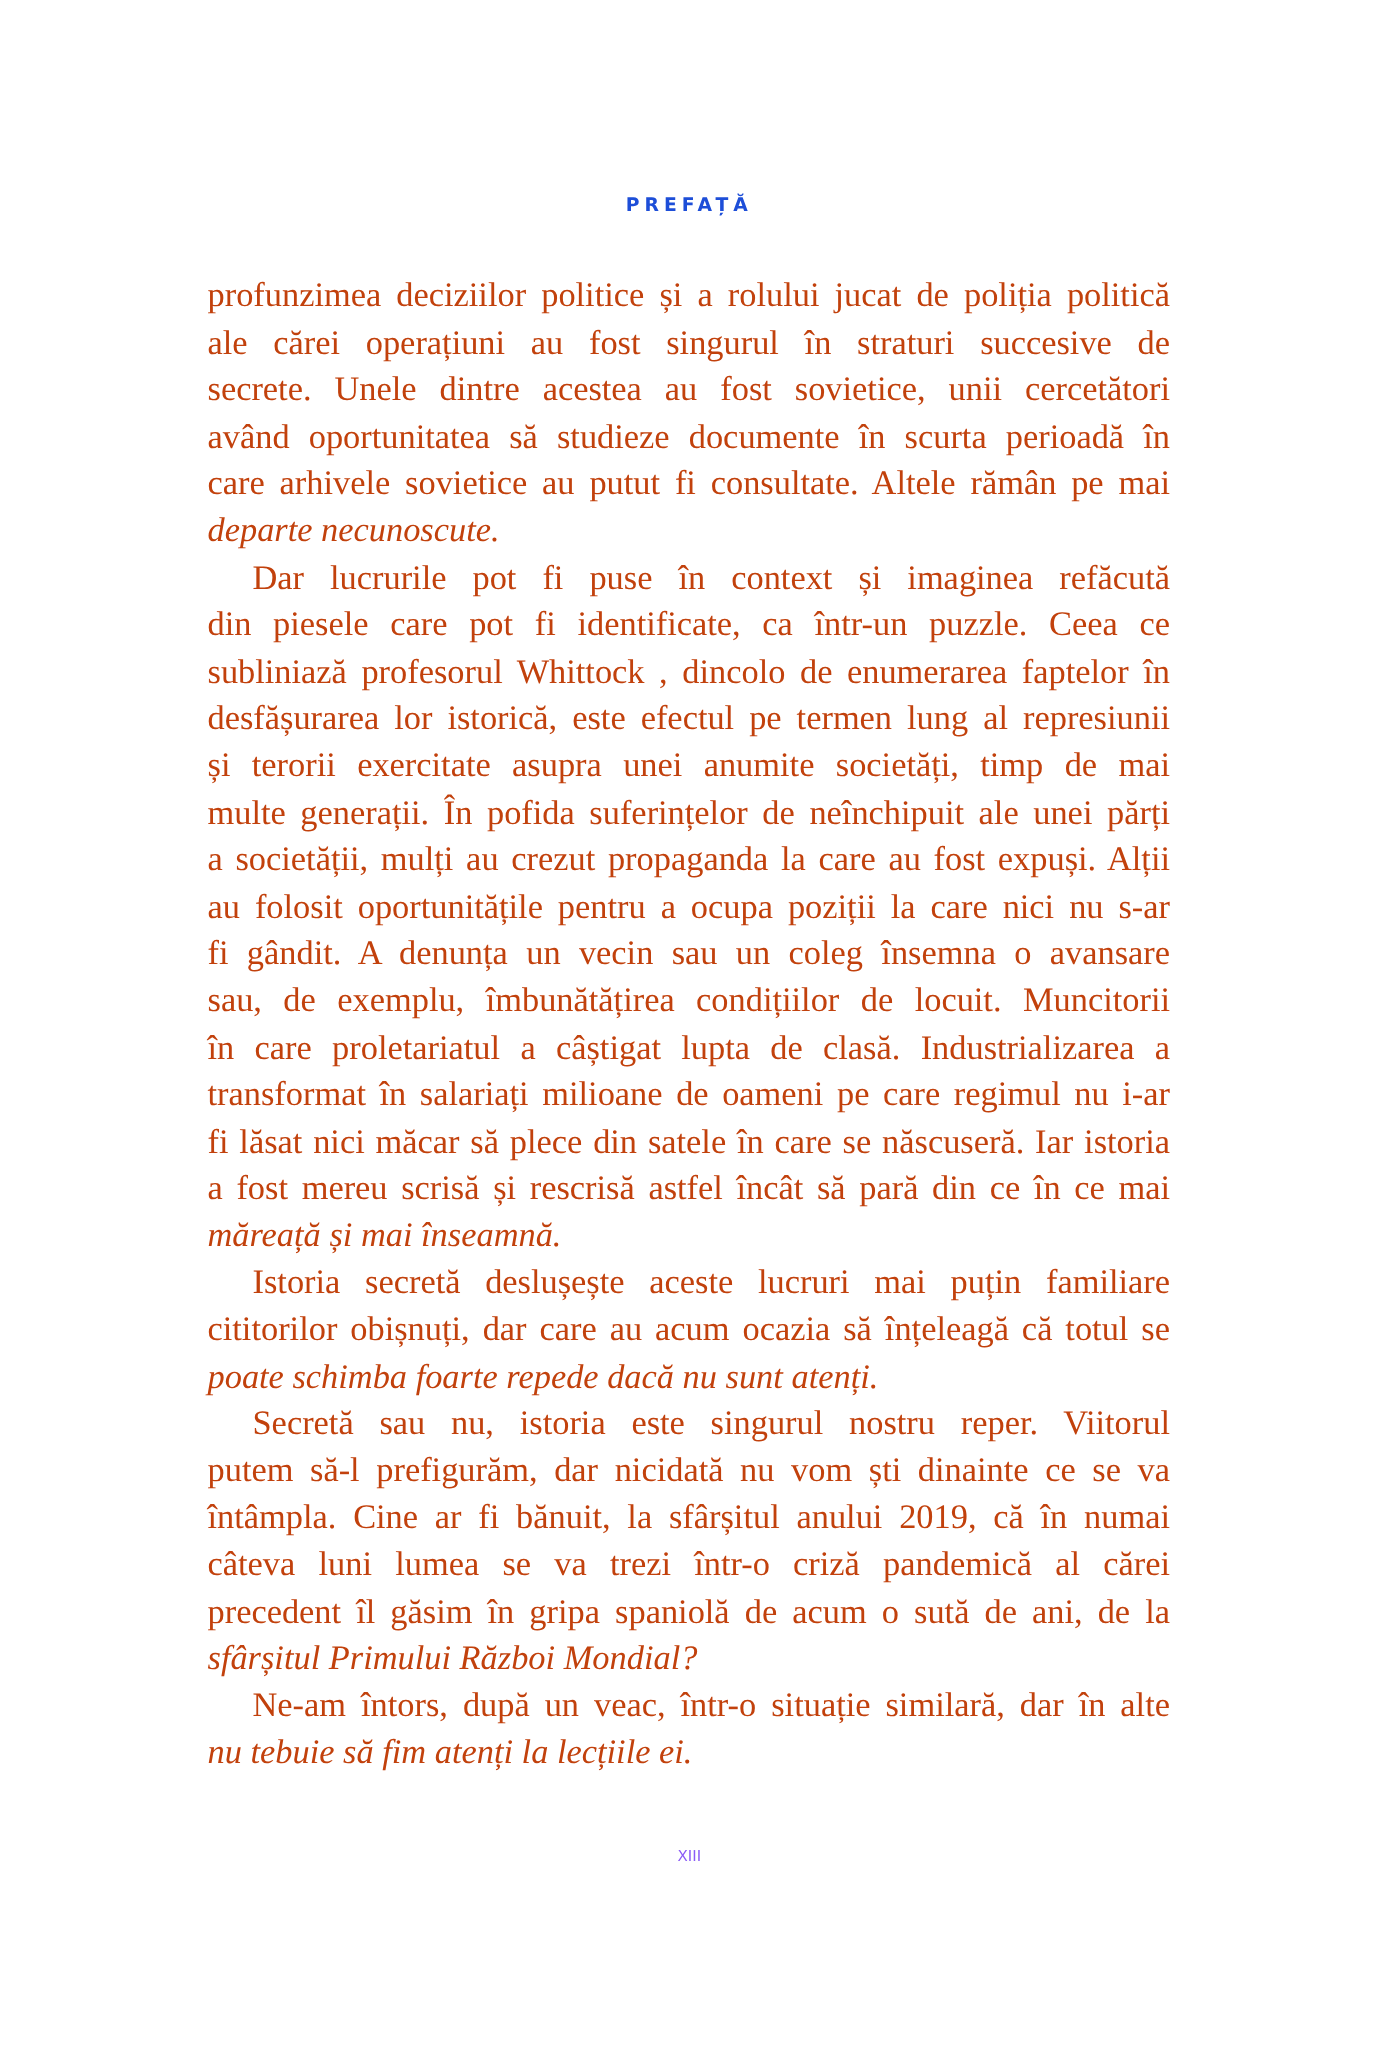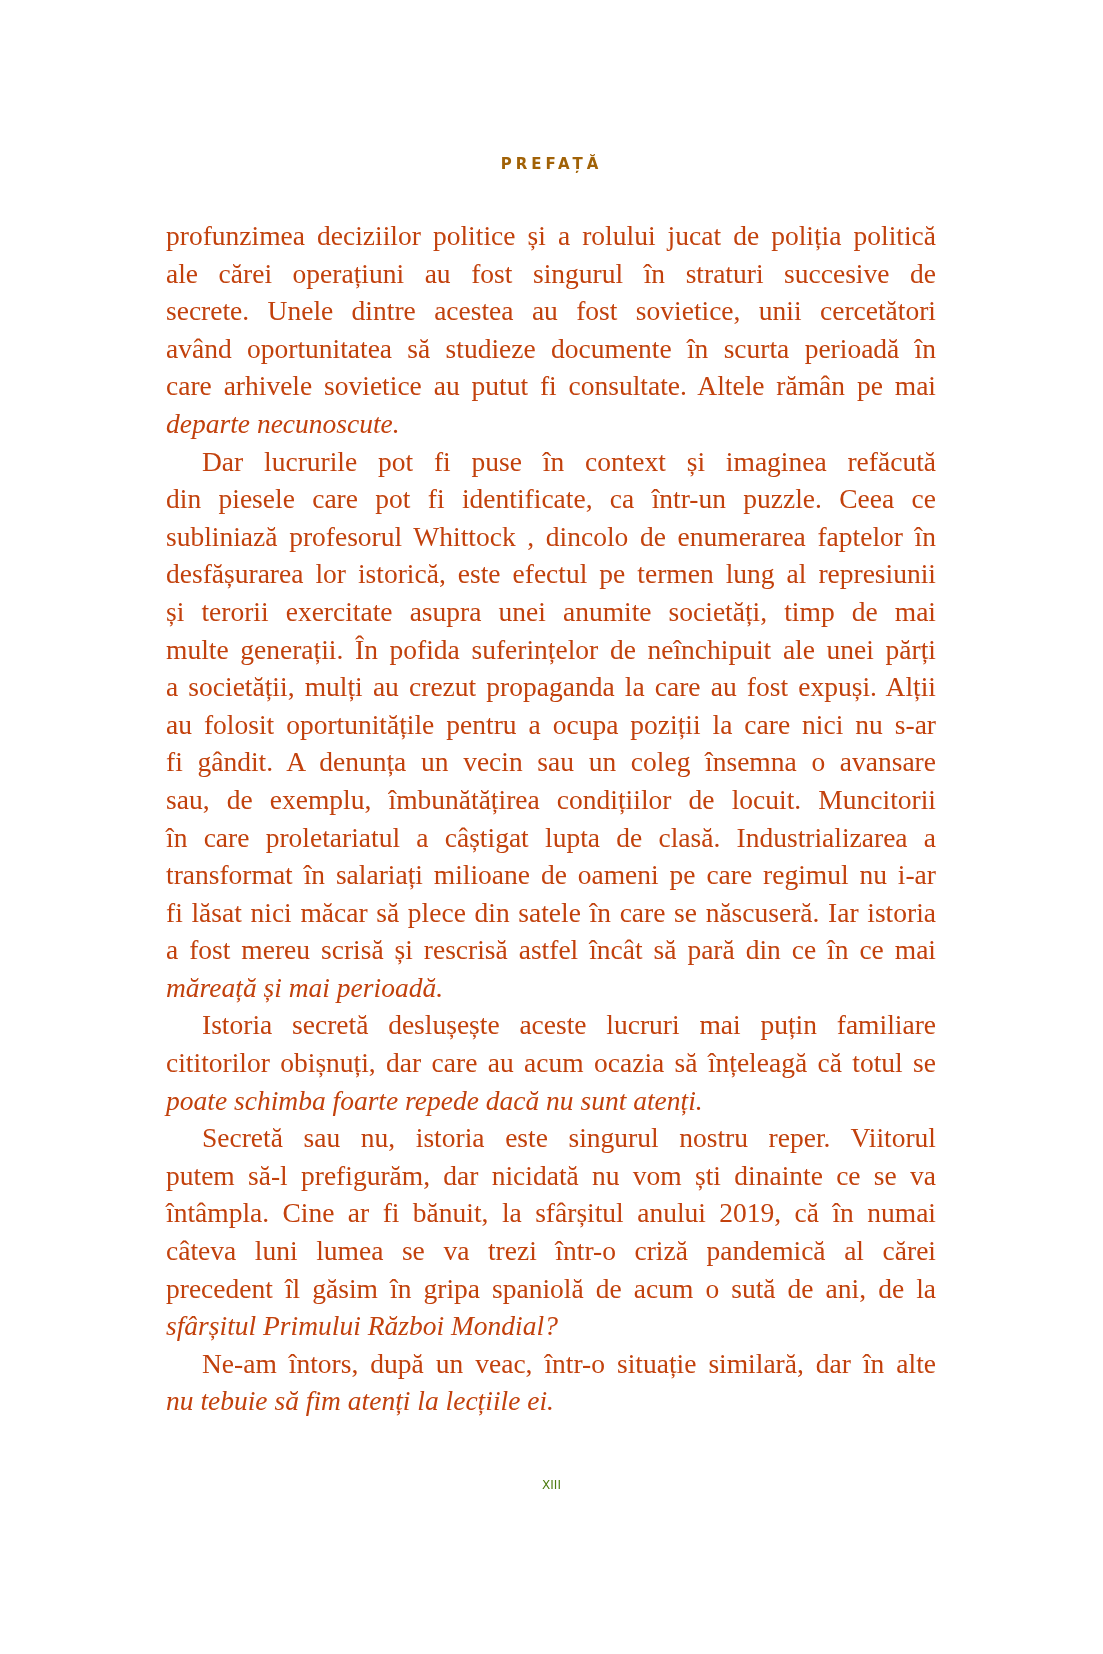--- a/index.html
+++ b/index.html
@@ -1,34 +1,34 @@
 <!DOCTYPE html>
 <html><head>
 <meta charset="utf-8">
 <style>
   html, body { margin:0; padding:0; background:#ffffff; }
   body { width:1103px; height:1654px; position:relative; overflow:hidden; }
   .header {
     position:absolute; top:155px; left:0; width:1103px; text-align:center;
     font-family:"DejaVu Sans", sans-serif; font-weight:bold; font-size:15px;
-    letter-spacing:4px; color:#a16207;
+    letter-spacing:4px; color:#1d4ed8;
   }
   .body-text {
     position:absolute; top:217px; left:166px; width:770px;
     font-family:"Liberation Serif", serif; font-size:27.5px; color:#c2410c;
   }
   .line {
     display:block; height:37.6px; line-height:37.6px; white-space:nowrap;
     text-align:justify; text-align-last:justify;
   }
   .line.last { text-align-last:left;font-style:italic; }
   .line.indent { padding-left:36px; }
   .folio {
     position:absolute; top:1478px; left:0; width:1103px; text-align:center;
-    font-family:"DejaVu Sans", sans-serif; font-size:12px; color:#4d7c0f;
+    font-family:"DejaVu Sans", sans-serif; font-size:12px; color:#8b5cf6;
   }
 </style>
 </head>
 <body>
 
 <div class="header">PREFAȚĂ</div>
 
 <div class="body-text" id="body-text">
     <div>
       <span class="line">profunzimea deciziilor politice și a rolului jucat de poliția politică</span>
@@ -46,21 +46,21 @@
       <span class="line">și terorii exercitate asupra unei anumite societăți, timp de mai</span>
       <span class="line">multe generații. În pofida suferințelor de neînchipuit ale unei părți</span>
       <span class="line">a societății, mulți au crezut propaganda la care au fost expuși. Alții</span>
       <span class="line">au folosit oportunitățile pentru a ocupa poziții la care nici nu s-ar</span>
       <span class="line">fi gândit. A denunța un vecin sau un coleg însemna o avansare</span>
       <span class="line">sau, de exemplu, îmbunătățirea condițiilor de locuit. Muncitorii</span>
       <span class="line">în care proletariatul a câștigat lupta de clasă. Industrializarea a</span>
       <span class="line">transformat în salariați milioane de oameni pe care regimul nu i-ar</span>
       <span class="line">fi lăsat nici măcar să plece din satele în care se născuseră. Iar istoria</span>
       <span class="line">a fost mereu scrisă și rescrisă astfel încât să pară din ce în ce mai</span>
-      <span class="line last">măreață și mai perioadă.</span>
+      <span class="line last">măreață și mai înseamnă.</span>
     </div>
     <div>
       <span class="line indent">Istoria secretă deslușește aceste lucruri mai puțin familiare</span>
       <span class="line">cititorilor obișnuți, dar care au acum ocazia să înțeleagă că totul se</span>
       <span class="line last">poate schimba foarte repede dacă nu sunt atenți.</span>
     </div>
     <div>
       <span class="line indent">Secretă sau nu, istoria este singurul nostru reper.  Viitorul</span>
       <span class="line">putem să-l prefigurăm, dar nicidată nu vom ști dinainte ce se va</span>
       <span class="line">întâmpla. Cine ar fi bănuit, la sfârșitul anului 2019, că în numai</span>

